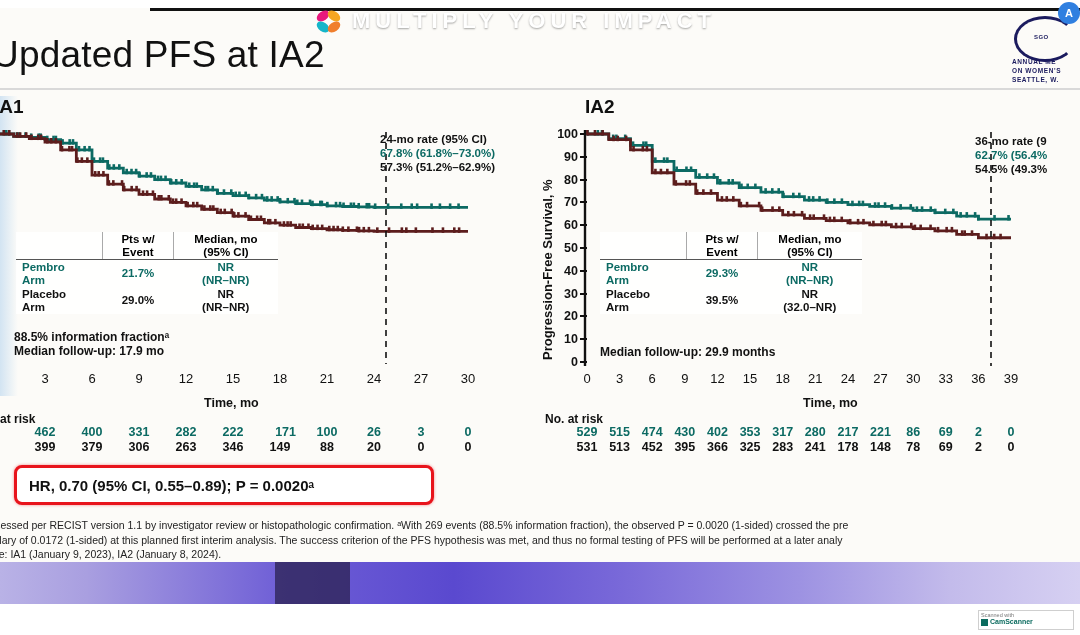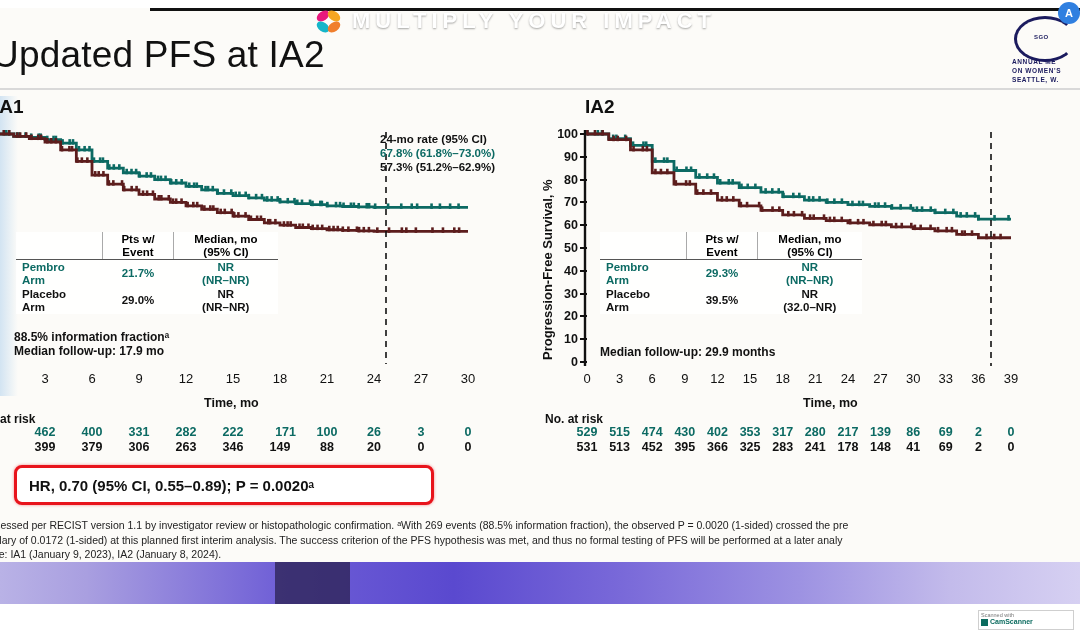--- a/index.html
+++ b/index.html
@@ -521,20 +521,25 @@
           <line x1="381.73044634377965" x2="381.73044634377965" y1="102.32" y2="107.82" stroke="#5c1d1d" stroke-width="2.6"></line>
           <line x1="388.99563387382324" x2="388.99563387382324" y1="102.32" y2="107.82" stroke="#5c1d1d" stroke-width="2.6"></line>
           <line x1="403.5418915972002" x2="403.5418915972002" y1="105.74" y2="111.24" stroke="#5c1d1d" stroke-width="2.6"></line>
           <line x1="411.1870824100454" x2="411.1870824100454" y1="105.74" y2="111.24" stroke="#5c1d1d" stroke-width="2.6"></line>
           <line x1="417.5683711441736" x2="417.5683711441736" y1="105.74" y2="111.24" stroke="#5c1d1d" stroke-width="2.6"></line>
         </g>
       <line x1="408" y1="4" x2="408" y2="238" stroke="#111" stroke-width="1.6" stroke-dasharray="6,5"></line>
     </svg>
   </div>
 
+  <div class="callout" style="left:975px;top:134px;">
+    <div class="hdr">36-mo rate (9</div>
+    <div class="teal">62.7% (56.4%</div>
+    <div class="maroon">54.5% (49.3%</div>
+  </div>
 
   <table class="stbl" style="left:600px;top:232px;">
     <tbody>
         <tr class="hdrrow">
       <td class="c1" style="width:74px;"></td>
       <td class="c2" style="width:58px;">
         <div>Pts w/</div>
             <div>Event</div>
       </td>
       <td style="width:92px;">
@@ -590,36 +595,36 @@
   <div id="ia2-risk">
       <div class="risknum teal" style="left: 571px; top: 425px; width: 32px;">529</div>
       <div class="risknum teal" style="left: 603.615px; top: 425px; width: 32px;">515</div>
       <div class="risknum teal" style="left: 636.231px; top: 425px; width: 32px;">474</div>
       <div class="risknum teal" style="left: 668.846px; top: 425px; width: 32px;">430</div>
       <div class="risknum teal" style="left: 701.462px; top: 425px; width: 32px;">402</div>
       <div class="risknum teal" style="left: 734.077px; top: 425px; width: 32px;">353</div>
       <div class="risknum teal" style="left: 766.692px; top: 425px; width: 32px;">317</div>
       <div class="risknum teal" style="left: 799.308px; top: 425px; width: 32px;">280</div>
       <div class="risknum teal" style="left: 831.923px; top: 425px; width: 32px;">217</div>
-      <div class="risknum teal" style="left: 864.538px; top: 425px; width: 32px;">139</div>
+      <div class="risknum teal" style="left: 864.538px; top: 425px; width: 32px;">221</div>
       <div class="risknum teal" style="left: 897.154px; top: 425px; width: 32px;">86</div>
       <div class="risknum teal" style="left: 929.769px; top: 425px; width: 32px;">69</div>
       <div class="risknum teal" style="left: 962.385px; top: 425px; width: 32px;">2</div>
       <div class="risknum teal" style="left: 995px; top: 425px; width: 32px;">0</div>
       <div class="risknum dark" style="left: 571px; top: 440px; width: 32px;">531</div>
       <div class="risknum dark" style="left: 603.615px; top: 440px; width: 32px;">513</div>
       <div class="risknum dark" style="left: 636.231px; top: 440px; width: 32px;">452</div>
       <div class="risknum dark" style="left: 668.846px; top: 440px; width: 32px;">395</div>
       <div class="risknum dark" style="left: 701.462px; top: 440px; width: 32px;">366</div>
       <div class="risknum dark" style="left: 734.077px; top: 440px; width: 32px;">325</div>
       <div class="risknum dark" style="left: 766.692px; top: 440px; width: 32px;">283</div>
       <div class="risknum dark" style="left: 799.308px; top: 440px; width: 32px;">241</div>
       <div class="risknum dark" style="left: 831.923px; top: 440px; width: 32px;">178</div>
       <div class="risknum dark" style="left: 864.538px; top: 440px; width: 32px;">148</div>
-      <div class="risknum dark" style="left: 897.154px; top: 440px; width: 32px;">41</div>
+      <div class="risknum dark" style="left: 897.154px; top: 440px; width: 32px;">78</div>
       <div class="risknum dark" style="left: 929.769px; top: 440px; width: 32px;">69</div>
       <div class="risknum dark" style="left: 962.385px; top: 440px; width: 32px;">2</div>
       <div class="risknum dark" style="left: 995px; top: 440px; width: 32px;">0</div>
     </div>
 
 
   <div class="footnote">
     <div>ssessed per RECIST version 1.1 by investigator review or histopathologic confirmation. ᵃWith 269 events (88.5% information fraction), the observed P = 0.0020 (1-sided) crossed the pre</div>
     <div>ndary of 0.0172 (1-sided) at this planned first interim analysis. The success criterion of the PFS hypothesis was met, and thus no formal testing of PFS will be performed at a later analy</div>
     <div>ate: IA1 (January 9, 2023), IA2 (January 8, 2024).</div>

